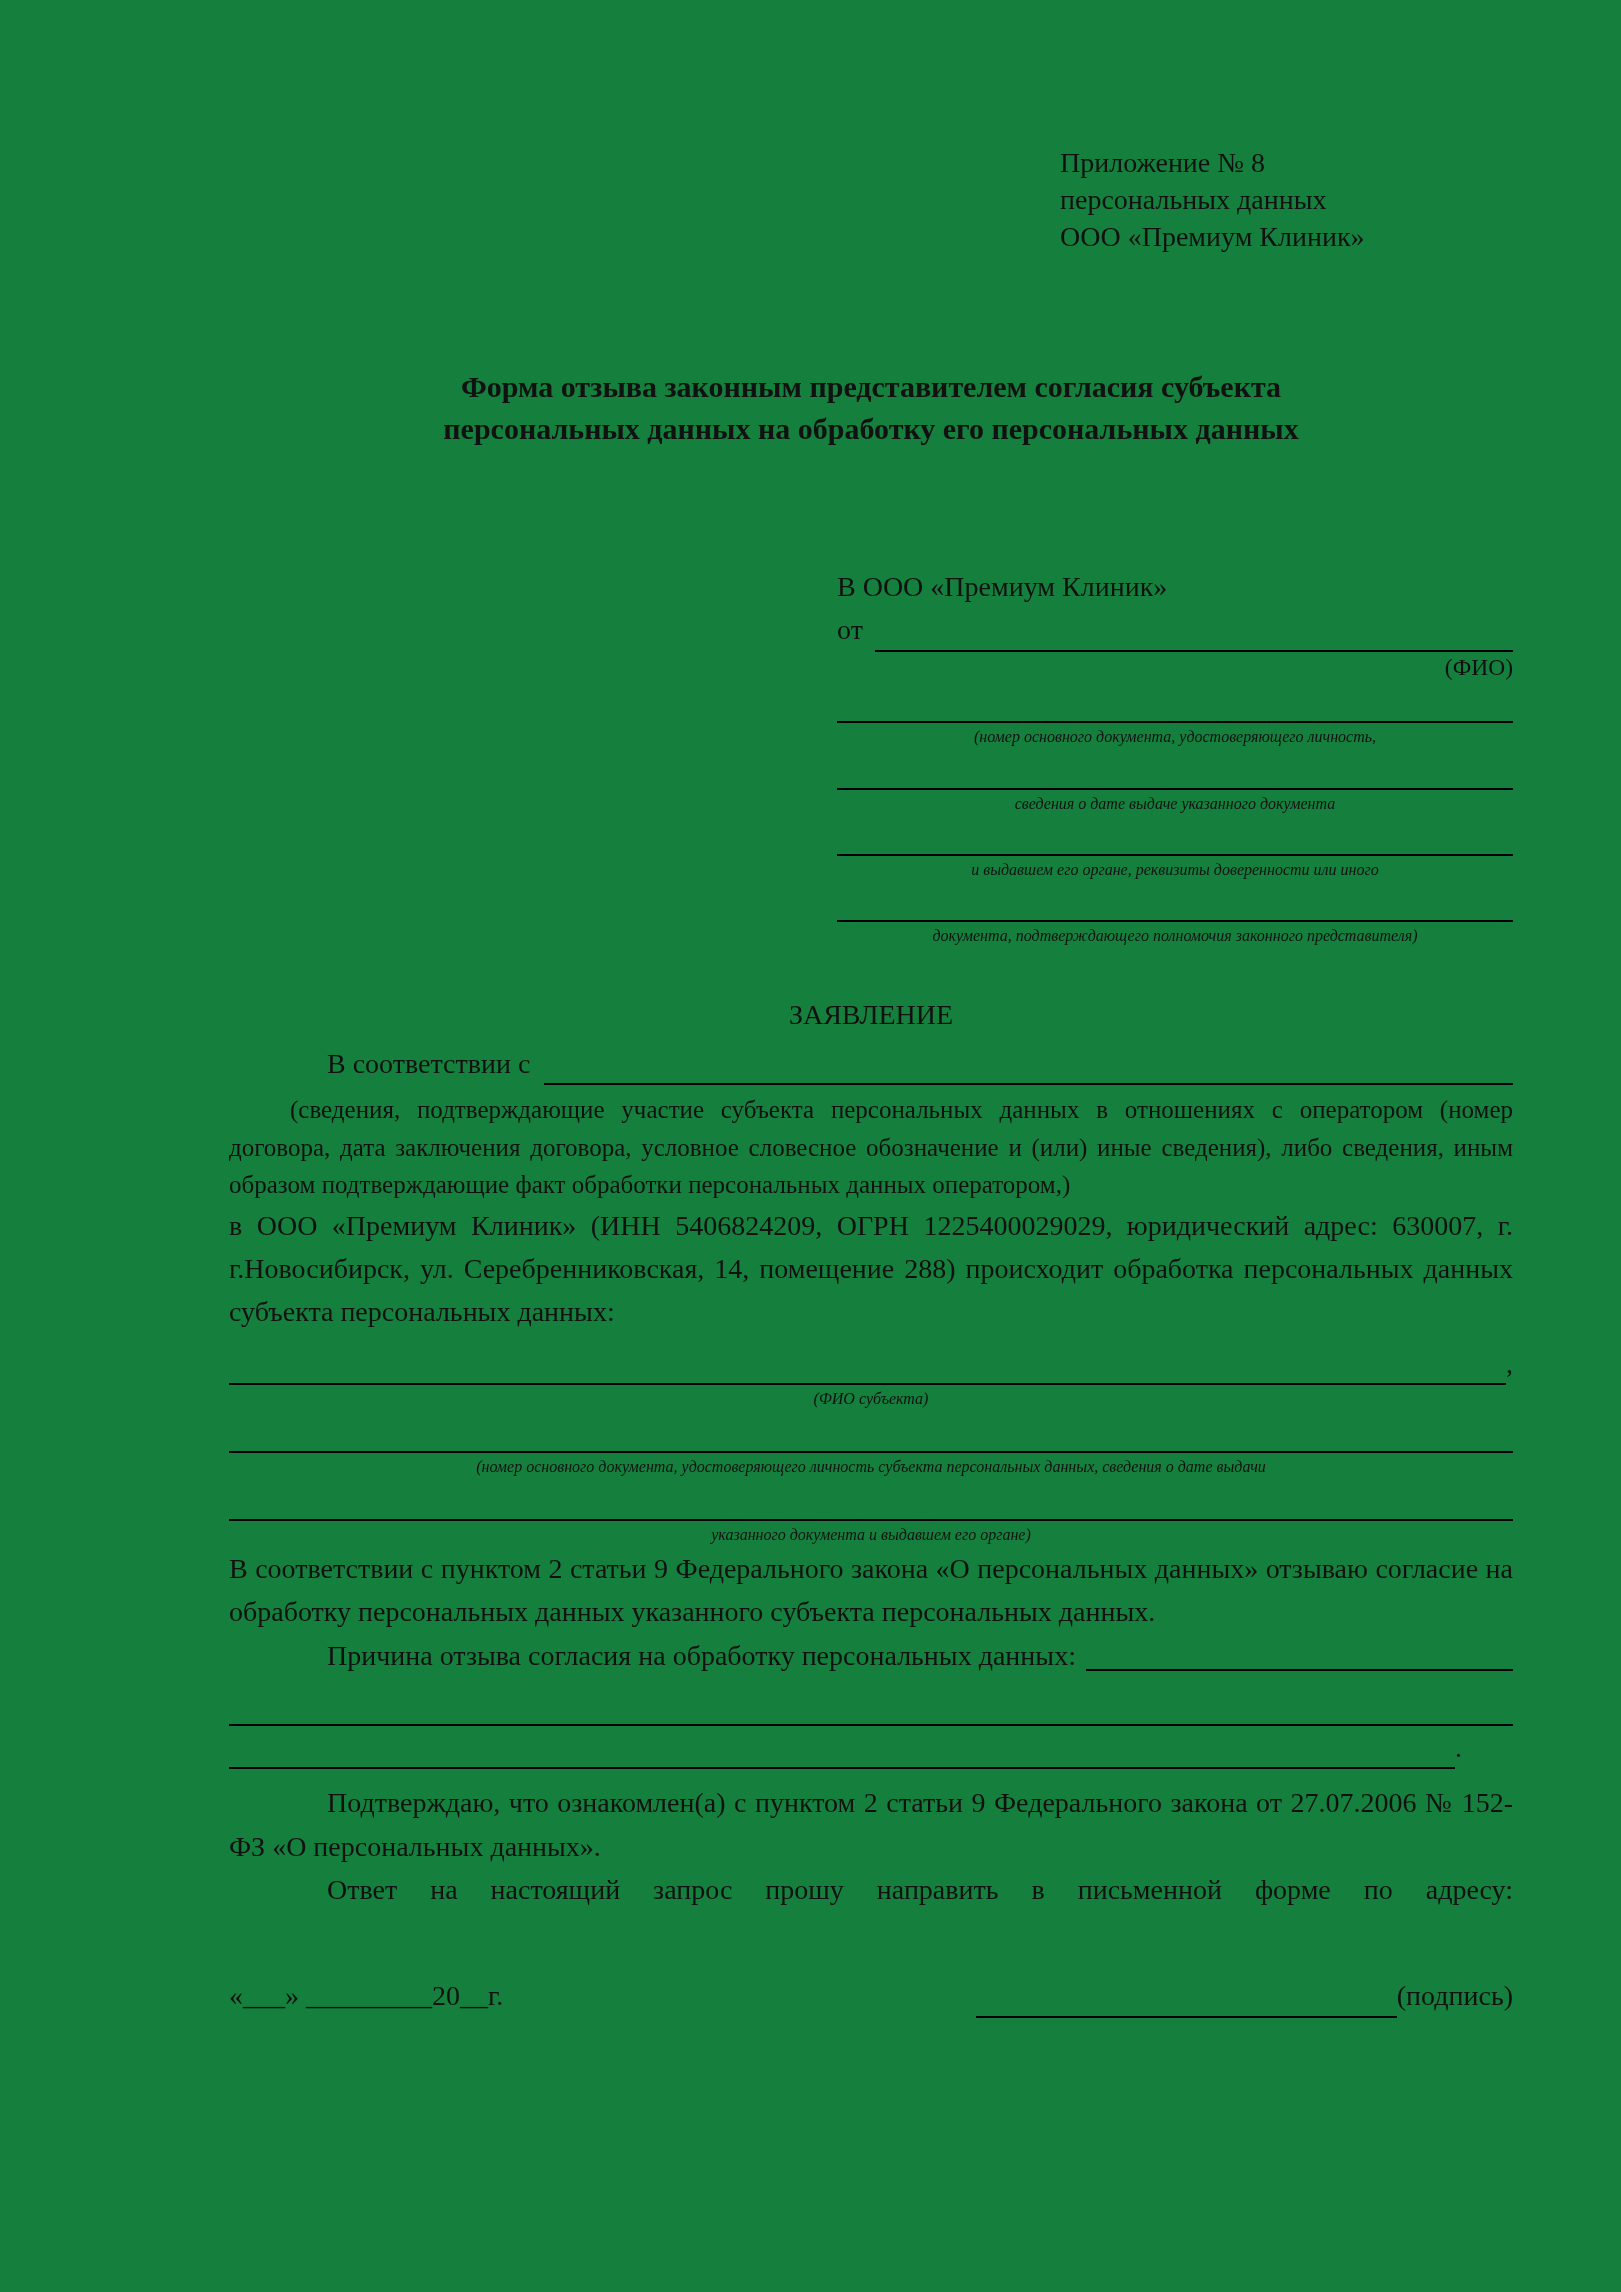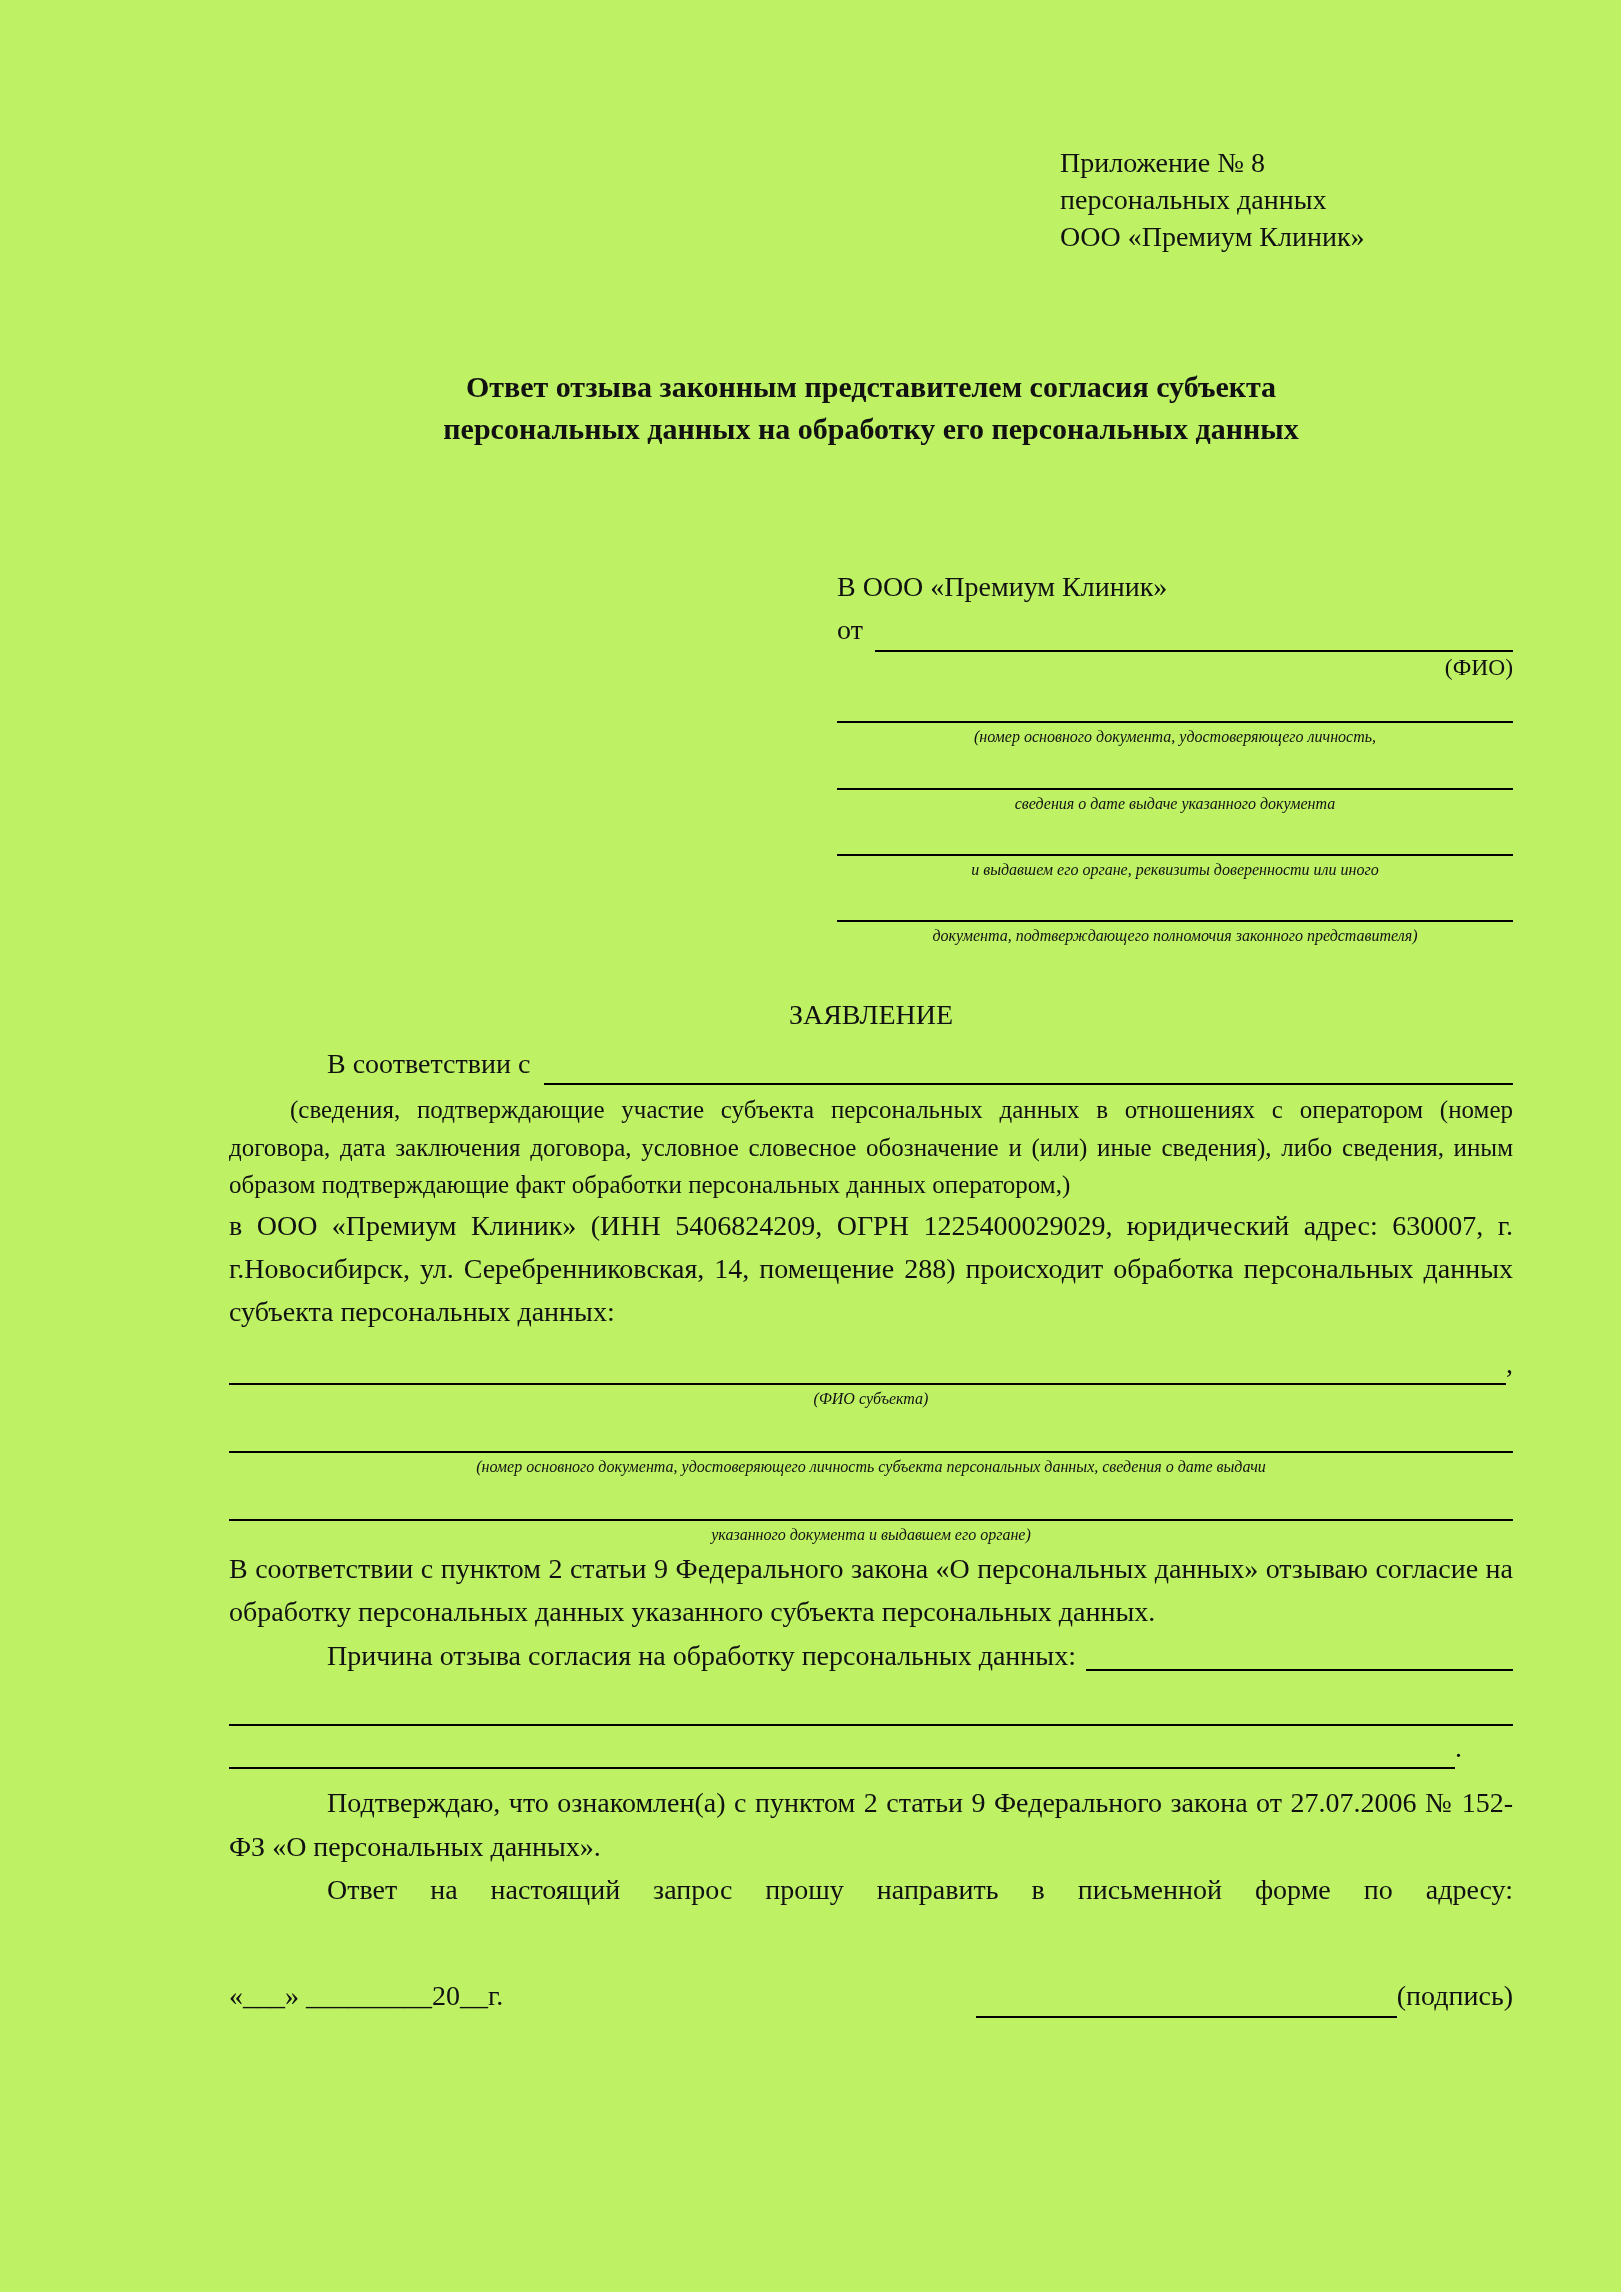--- a/index.html
+++ b/index.html
@@ -1,21 +1,21 @@
 <!DOCTYPE html>
 <html><head>
 <meta charset="utf-8">
 <style>
   * { margin: 0; padding: 0; box-sizing: border-box; }
   html, body { background: #ffffff; }
   .page {
     width: 1621px;
     height: 2293px;
     margin: 0 auto;
-    background: #bef264;
+    background: #15803d;
     color: #111111;
     font-family: "Liberation Serif", "DejaVu Serif", serif;
     font-size: 28px;
     line-height: 1.55;
     padding: 145px 108px 39px 229px;
     overflow: hidden;
   }
 
   
   .header-block {
@@ -89,21 +89,21 @@
 
 <div class="page">
 
   <div class="header-block">
     <div>Приложение № 8</div>
     <div>персональных данных</div>
     <div>ООО «Премиум Клиник»</div>
   </div>
 
   <div class="doc-title">
-    <div>Ответ отзыва законным представителем согласия субъекта</div>
+    <div>Форма отзыва законным представителем согласия субъекта</div>
     <div>персональных данных на обработку его персональных данных</div>
   </div>
 
   <div class="recipient">
     <div>В ООО «Премиум Клиник»</div>
     <div class="from-row">
       <span class="from-label">от</span>
       <span class="from-line"></span>
     </div>
     <div class="cap-mid">(ФИО)</div>

